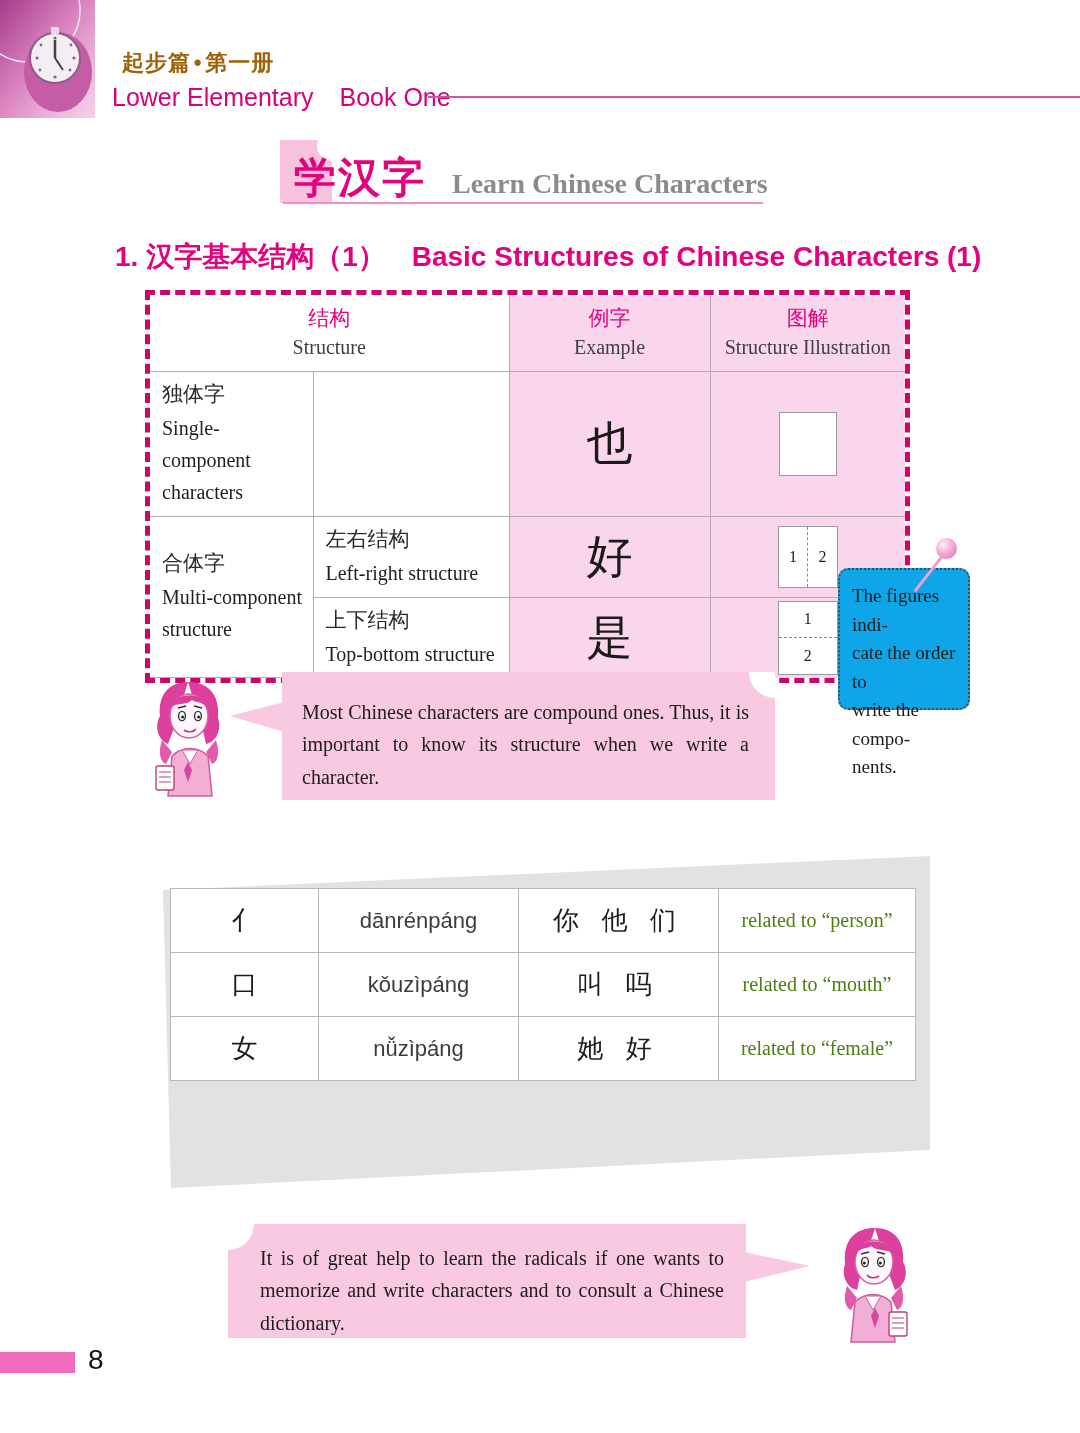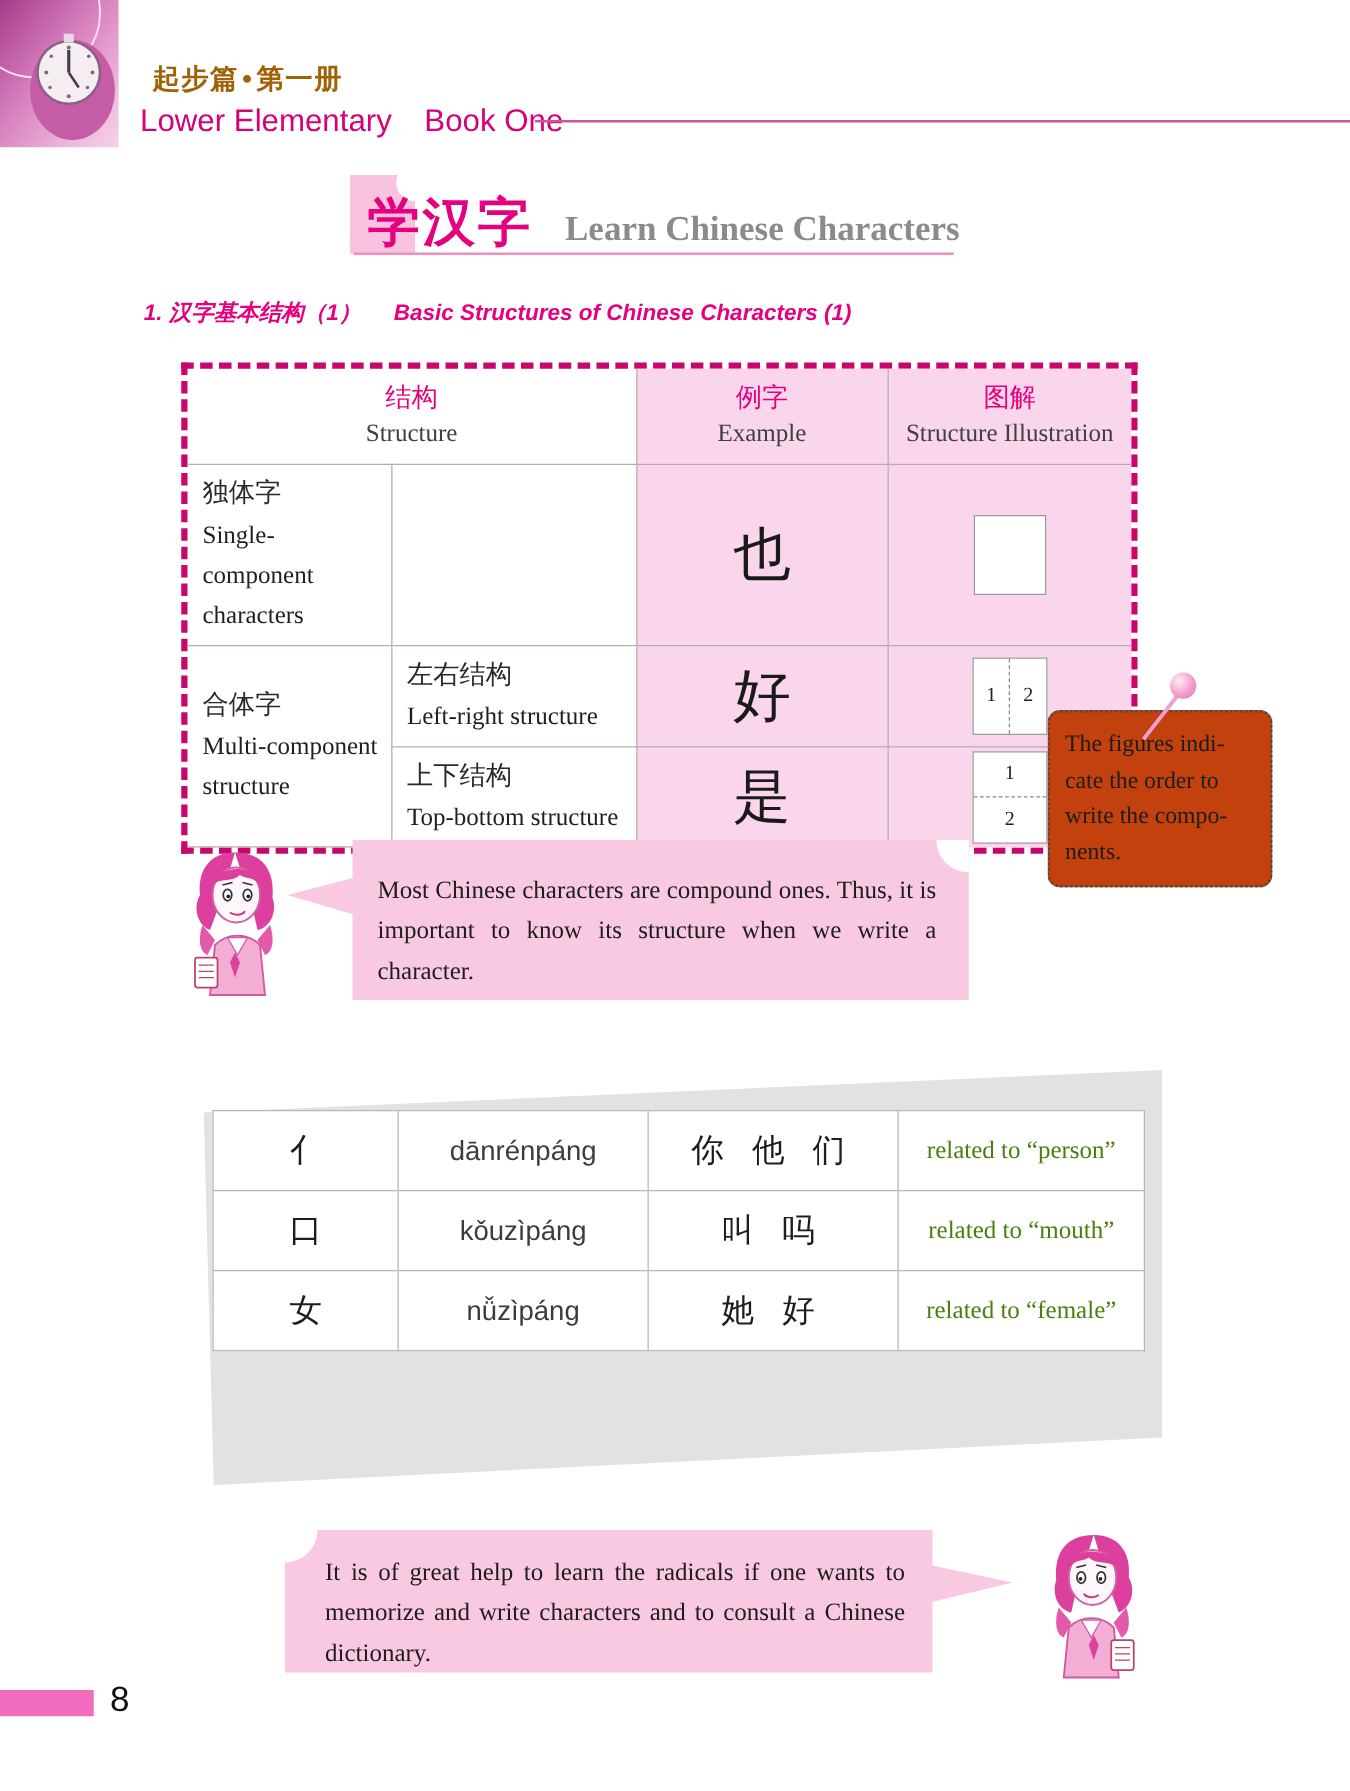--- a/index.html
+++ b/index.html
@@ -35,21 +35,21 @@
   .banner-en {
     position:absolute; left:452px; top:168px;
     font-family:"Liberation Serif", serif; font-weight:bold;
     font-size:28px; color:#8b8b8b;
   }
   .banner-underline { position:absolute; left:283px; top:202px; width:480px; height:2px; background:#ee8ec4; }
 
   
   .sec-heading {
     position:absolute; font-family:"Liberation Sans", sans-serif;
-    font-weight:bold; font-size:18px; color:#e5007e; white-space:nowrap;font-style:italic;
+    font-weight:bold; font-size:28px; color:#e5007e; white-space:nowrap;
   }
   .sec-heading .en { margin-left:26px; }
   .sec1 { left:115px; top:238px; }
   .sec2 { left:115px; top:843px; }
 
   
   .t1-wrap { position:absolute; left:145px; top:290px; width:765px; border:5px dashed #c9066c; background:#fff; }
   table.t1 { border-collapse:collapse; width:100%; table-layout:fixed; }
   .t1 td { border:1px solid #b7abb1; vertical-align:middle; }
   .t1 tr td:first-child { border-left:none; }
@@ -69,22 +69,22 @@
   .box-split { display:flex; }
   .box-lr { width:60px; height:62px; }
   .box-lr .half { flex:1; display:flex; align-items:center; justify-content:center; font-size:16px; color:#222; }
   .box-lr .half:first-child { border-right:1px dashed #8a8a8a; }
   .box-tb { width:60px; height:74px; flex-direction:column; }
   .box-tb .half { flex:1; display:flex; align-items:center; justify-content:center; font-size:16px; color:#222; }
   .box-tb .half:first-child { border-bottom:1px dashed #8a8a8a; }
 
   
   .pin-note {
-    position:absolute; left:838px; top:568px; width:180px; height:142px;
-    background:#c2410c; border:2px dotted #4a4a4a; border-radius:10px;
+    position:absolute; left:838px; top:568px; width:132px; height:142px;
+    background:#0ea5e9; border:2px dotted #4a4a4a; border-radius:10px;
     padding:12px 10px 0 12px; font-size:19px; line-height:1.5; color:#1d1d1d;
     white-space:pre-line;
   }
   .pin-head {
     position:absolute; left:936px; top:538px; width:21px; height:21px; border-radius:50%;
     background:radial-gradient(circle at 35% 32%, #ffeef8, #f29cce 55%, #e672b4);
     z-index:3;
   }
   .pin-stem { position:absolute; left:944px; top:552px; width:3px; height:50px; background:#efa0d0; transform:rotate(38deg); transform-origin:top center; z-index:2; }
 

